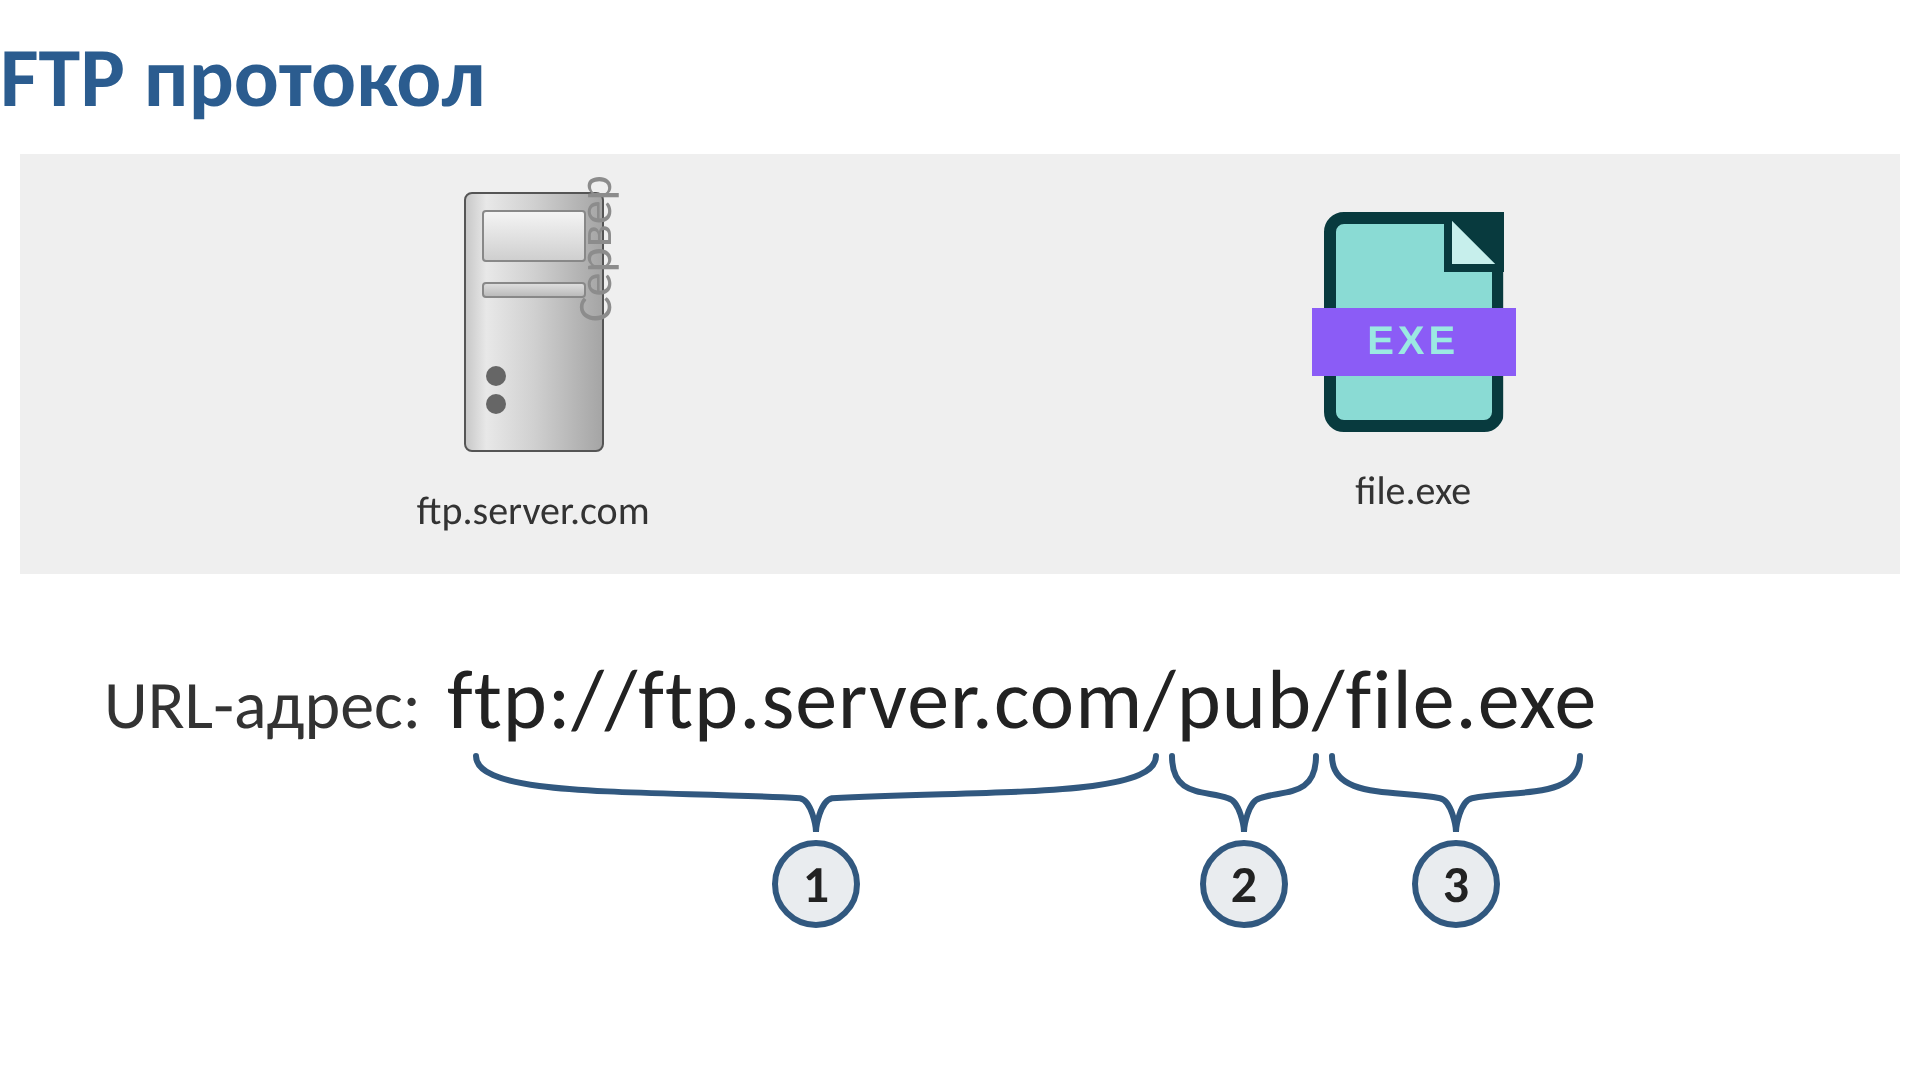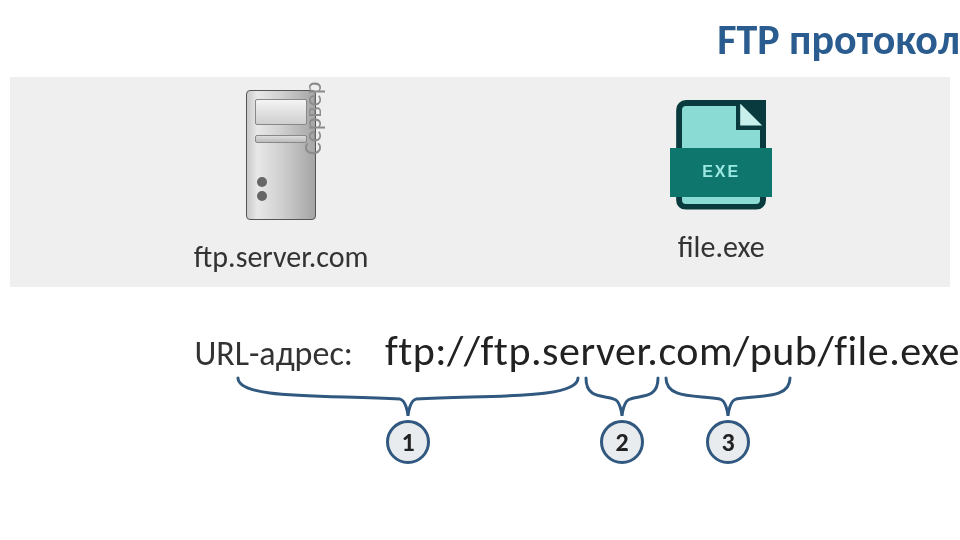--- a/index.html
+++ b/index.html
@@ -4,21 +4,21 @@
   <style>
     * { margin: 0; padding: 0; box-sizing: border-box; }
     body {
       width: 960px;
       height: 540px;
       background: #fff;
       font-family: "Calibri", "Segoe UI", Arial, sans-serif;
       overflow: hidden;
     }
     .title {
-      text-align: right;
+      text-align: left;
       font-size: 42px;
       font-weight: 700;
       color: #2b5c8f;
       padding: 14px 0 12px;
     }
     .panel {
       background: #efefef;
       height: 210px;
       margin: 0 10px;
       display: flex;
@@ -26,21 +26,21 @@
       align-items: center;
       padding: 10px 30px;
     }
     .item {
       display: flex;
       flex-direction: column;
       align-items: center;
       gap: 12px;
     }
     .item-label {
-      font-size: 30px;
+      font-size: 20px;
       color: #333;
       margin-top: 6px;
     }
     
     .server-wrap { position: relative; }
     .server {
       width: 70px;
       height: 130px;
       background: linear-gradient(90deg,#c8c8c8,#e8e8e8 15%,#d0d0d0 50%,#a5a5a5);
       border: 1px solid #555;
@@ -128,36 +128,35 @@
     .exe-fold::after{
       content:"";
       position:absolute; top:4px; right:4px;
       width:22px; height:22px;
       background:#c7efec;
       clip-path: polygon(0 0, 100% 100%, 0 100%);
     }
     .exe-band {
       position: absolute;
       left: -6px; right: -6px;
-      top: 48px; height: 49px;
-      background: #0f766e;
+      top: 48px; height: 34px;
+      background: #8b5cf6;
       display: flex; align-items: center; justify-content: center;
       color: #9be9e2;
       font-weight: 900;
-      font-size: 16px;
+      font-size: 20px;
       letter-spacing: 2px;
       font-family: Arial, sans-serif;
     }
     
     .url-row {
       display: flex;
       align-items: baseline;
       margin: 38px 0 0 52px;
-      gap: 32px;
-      justify-content: flex-end;
+      gap: 13px;
     }
     .url-label { font-size: 34px; color: #333; }
     .url-value {
       font-size: 42px;
       color: #222;
       position: relative;
       letter-spacing: .5px;
     }
     
     .braces {

